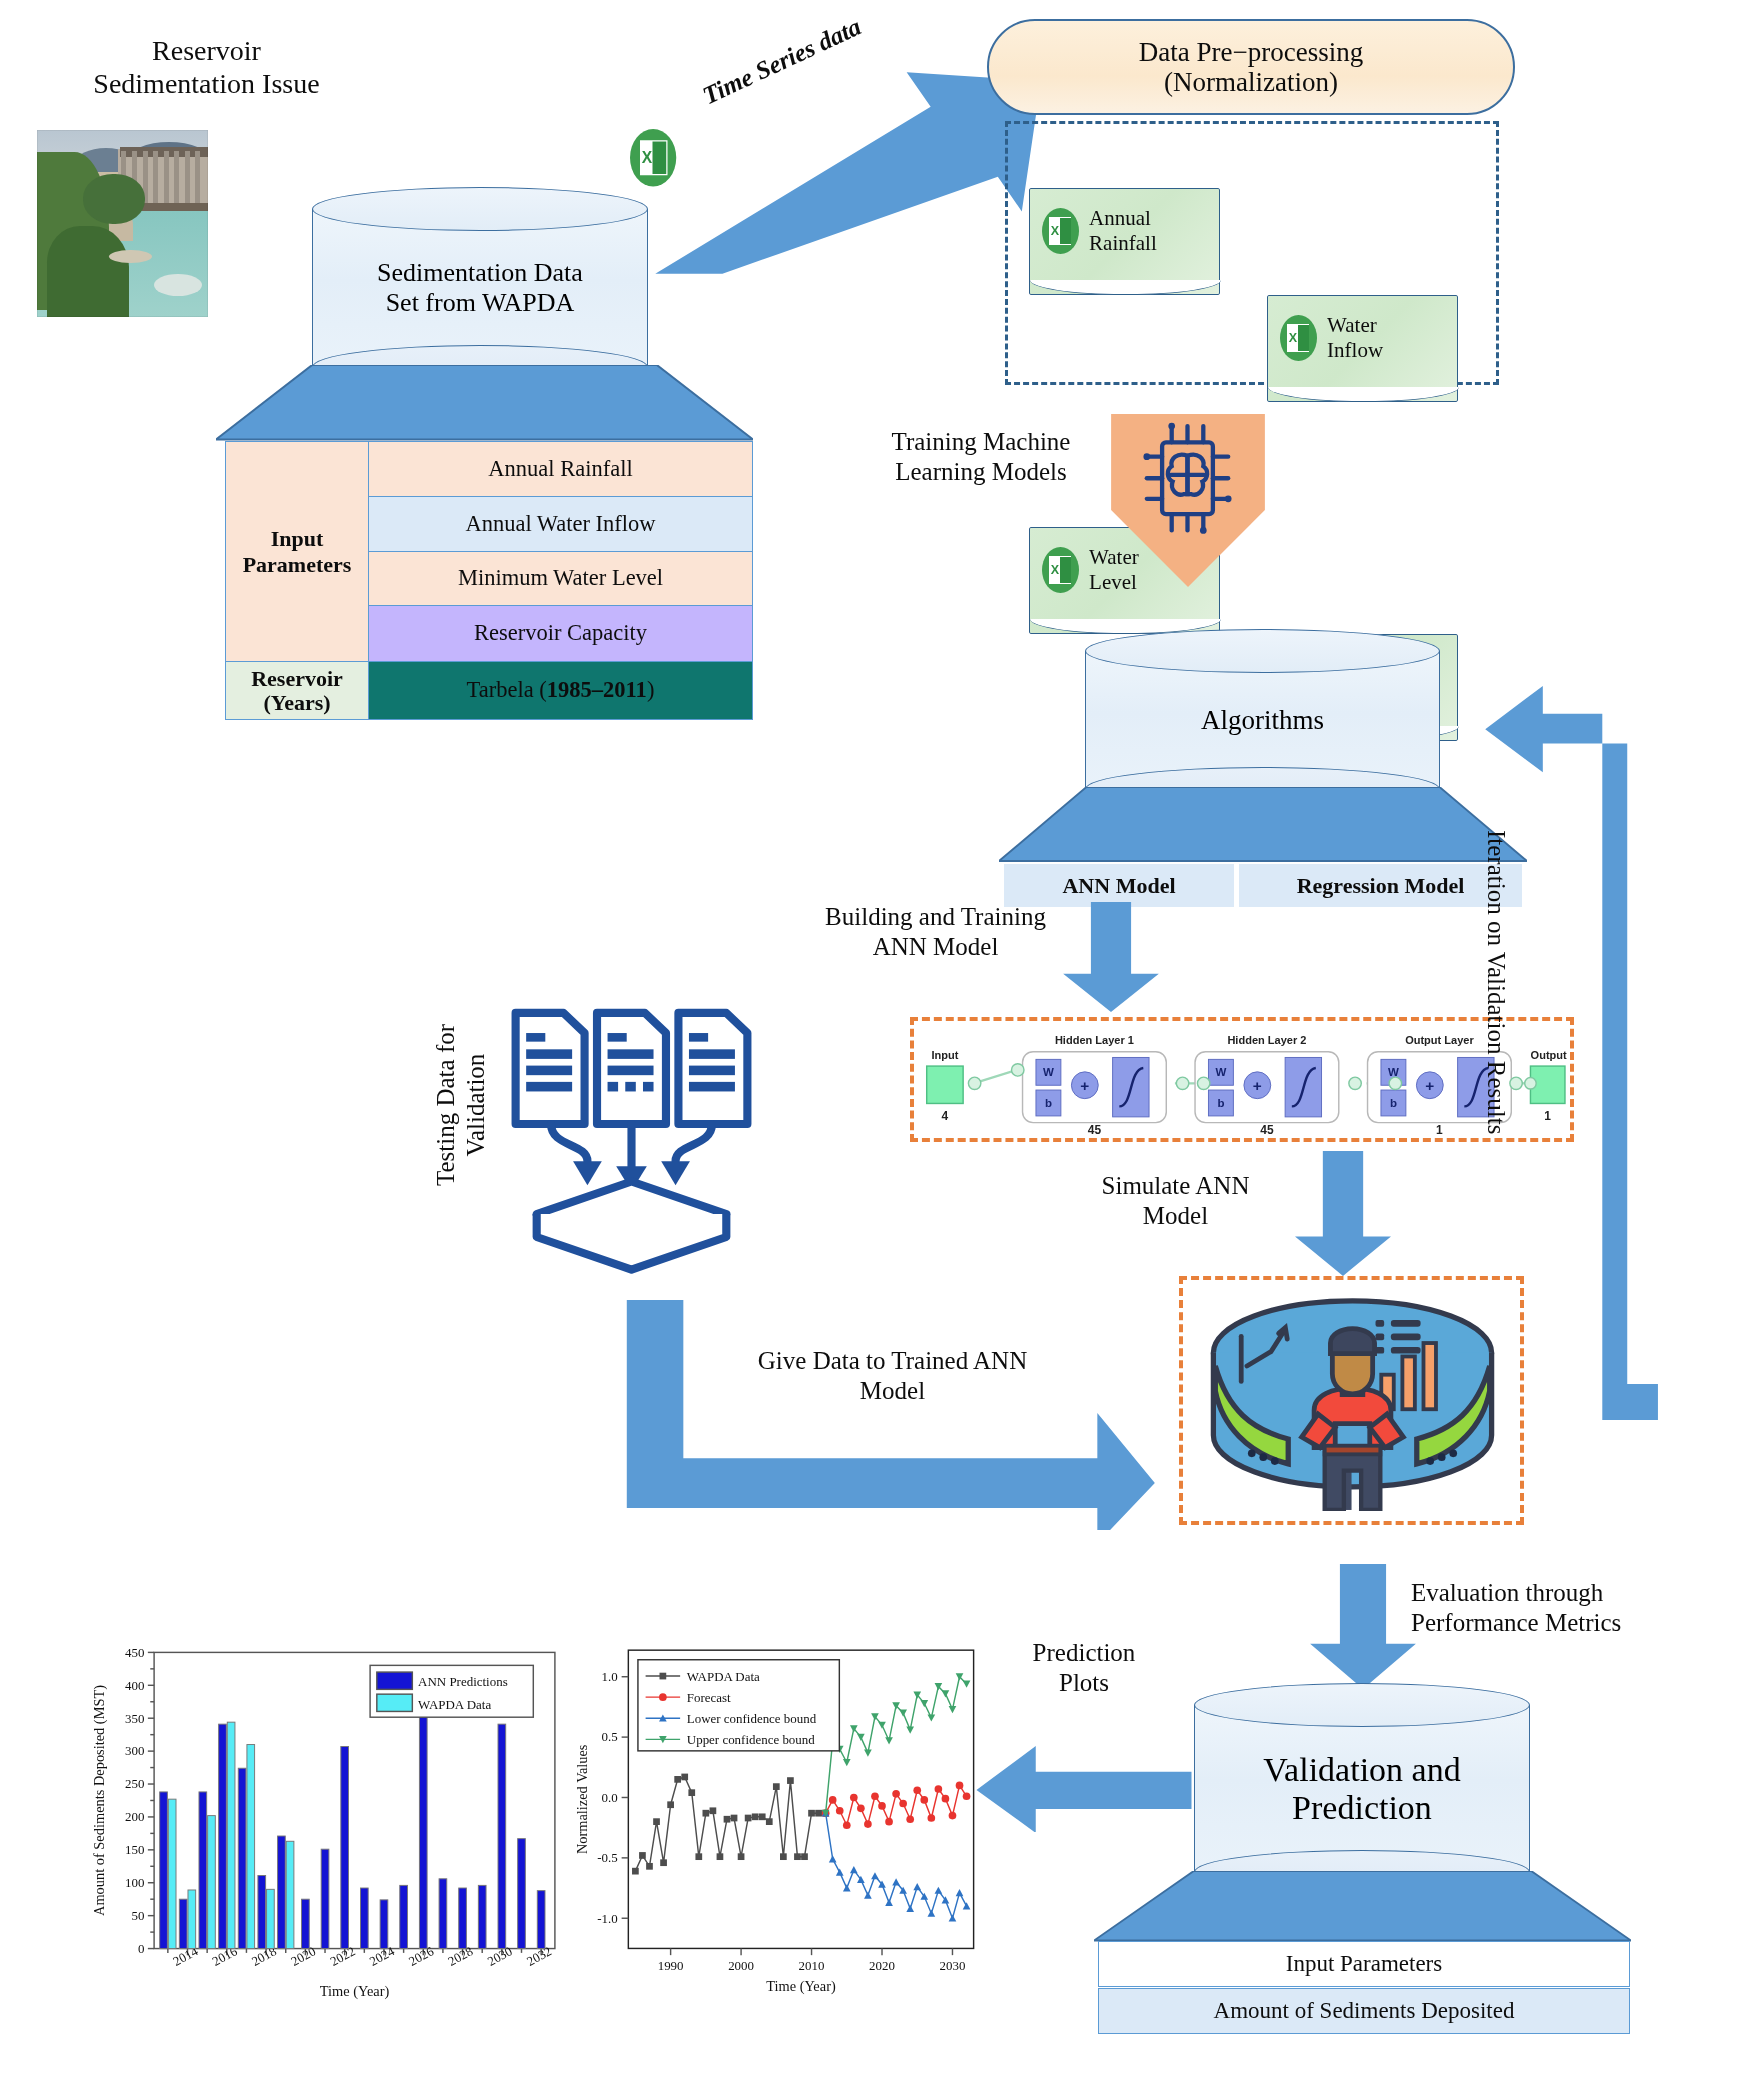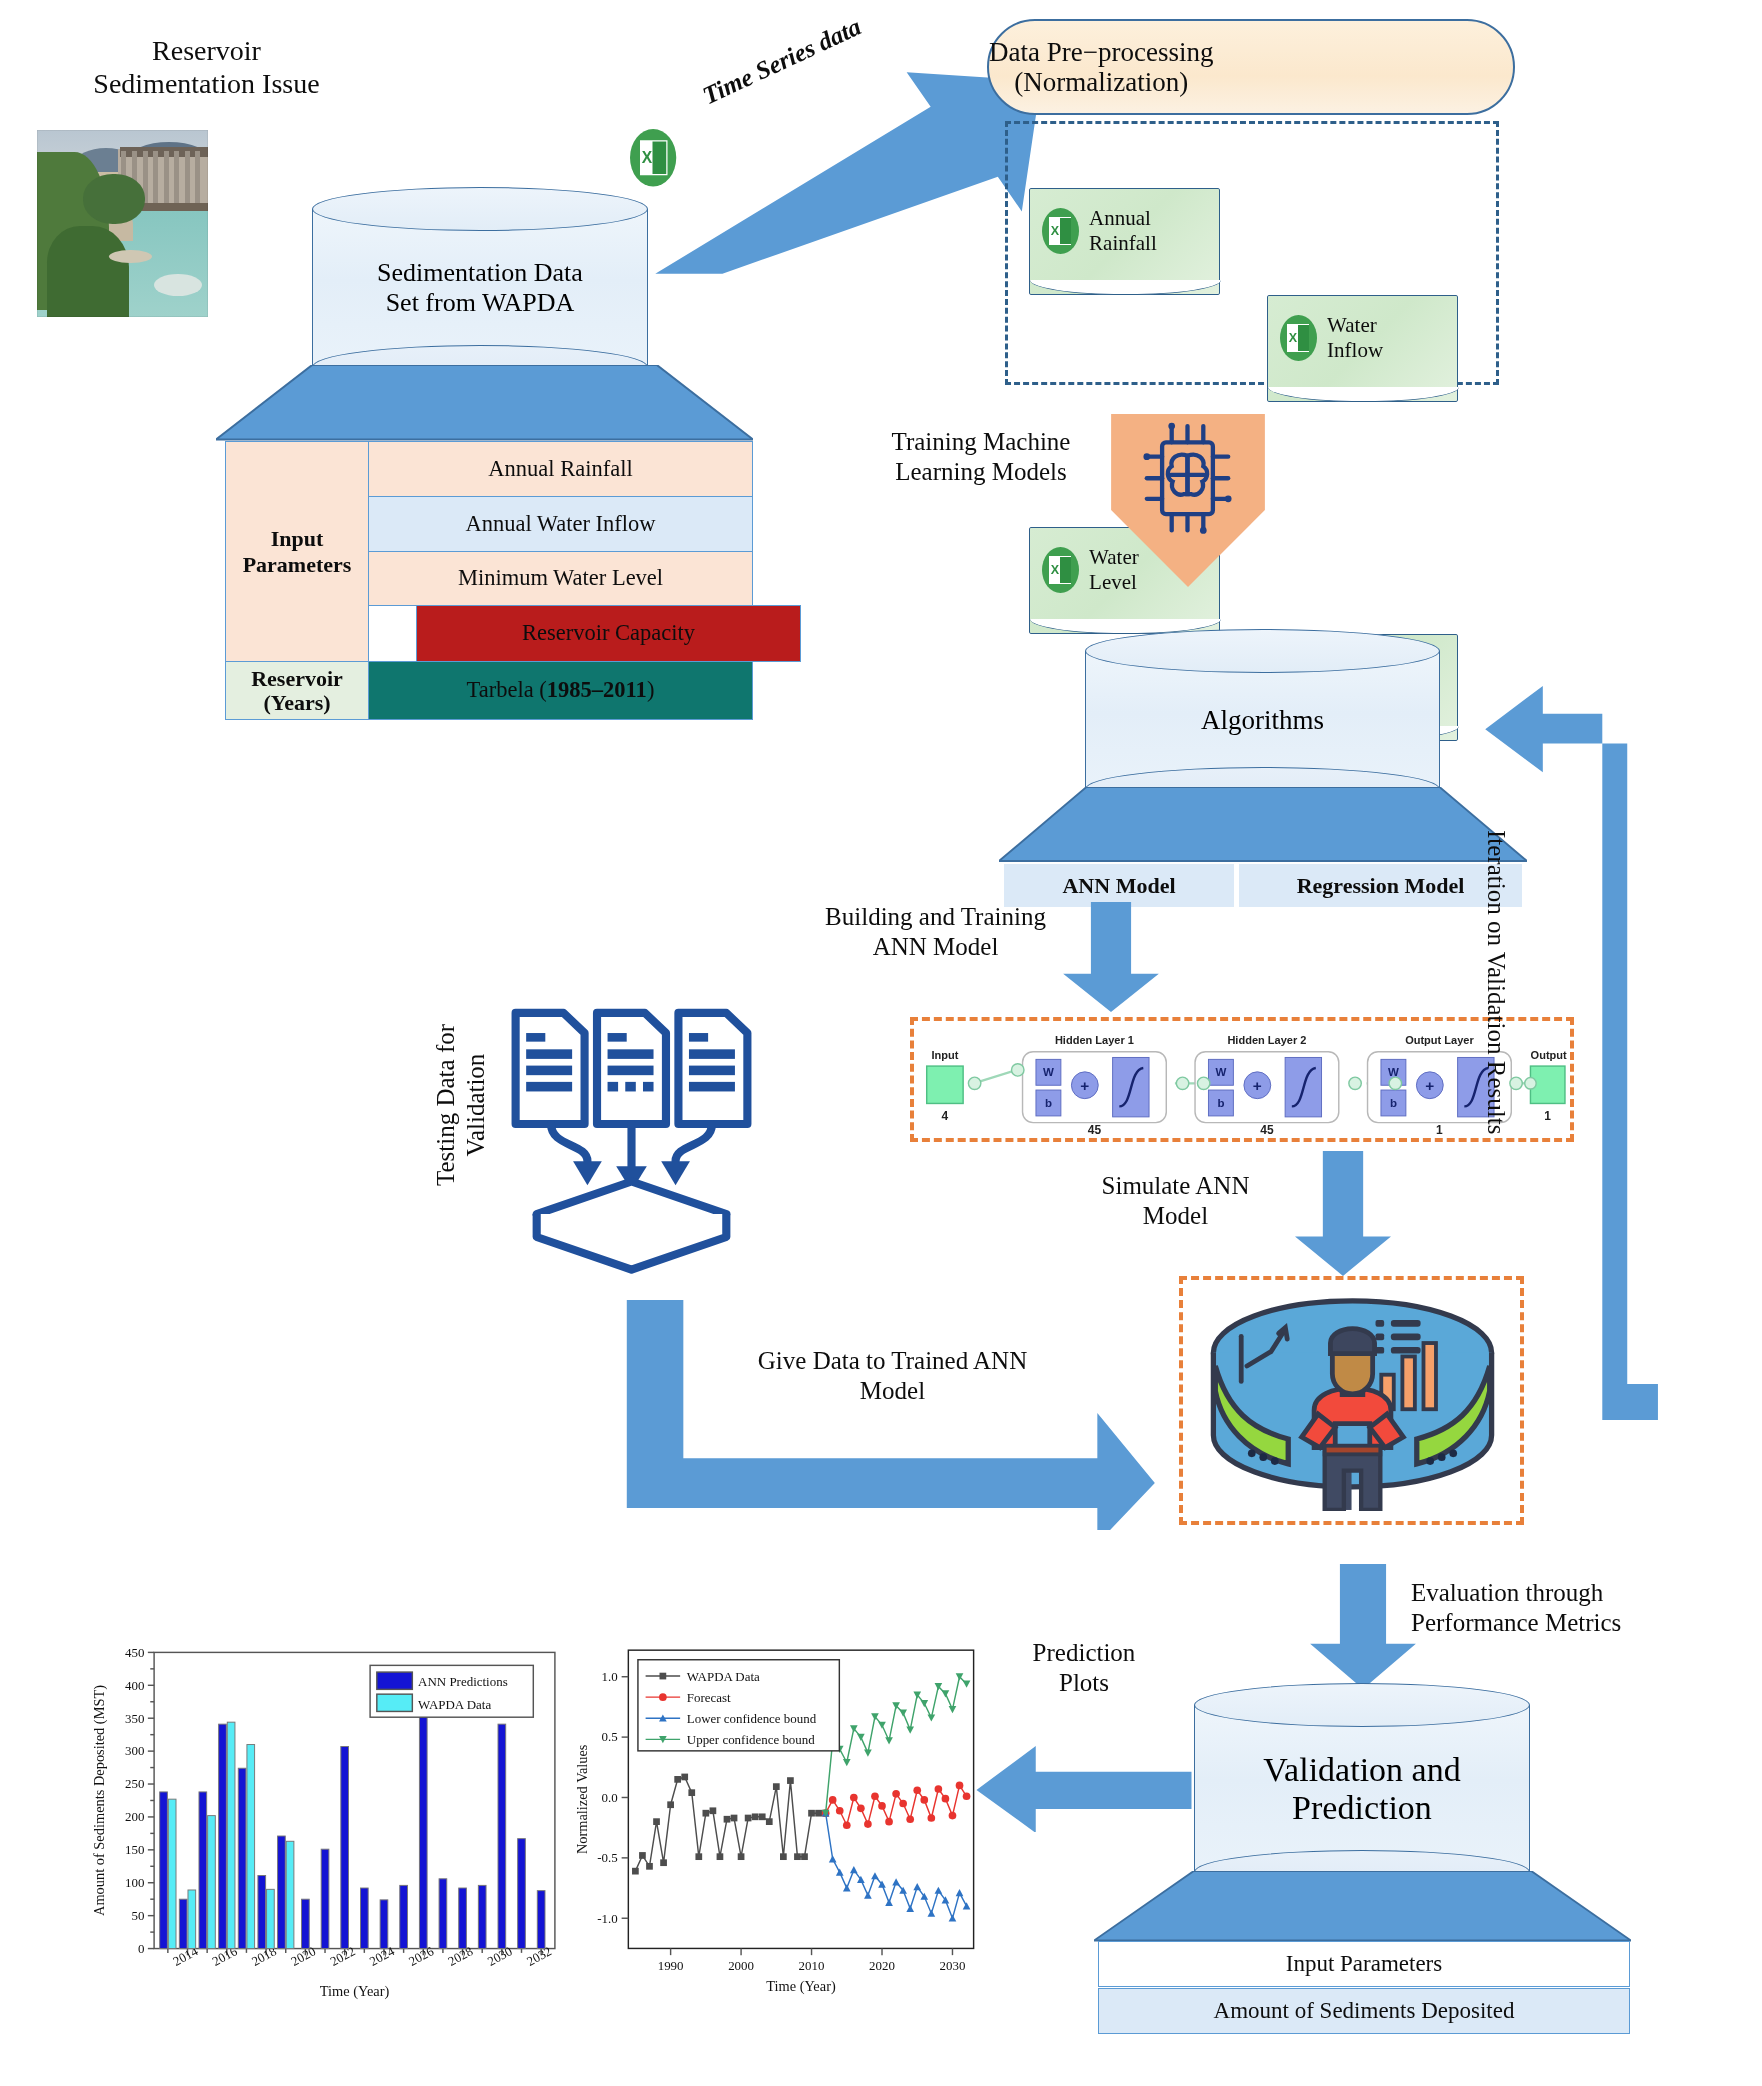--- a/index.html
+++ b/index.html
@@ -1,18 +1,18 @@
 <!DOCTYPE html>
 <html style="font-size:7.7px"><head>
 <meta charset="utf-8">
 <style>
   html,body{margin:0;padding:0;background:#ffffff;}
   body{width:1763px;height:2087px;position:relative;font-family:"Liberation Serif",serif;color:#000;}
   .abs{position:absolute;}
-  .ctr{display:flex;align-items:center;justify-content:flex-start;text-align:center;}
+  .ctr{display:flex;align-items:center;justify-content:center;text-align:center;}
 
   
   .txt{font-family:"Liberation Serif",serif;color:#0d0d0d;line-height:1.18;}
 
   
   .cyl{position:absolute;}
   .cyl .body{position:absolute;left:0;right:0;top:22px;bottom:22px;
      background:linear-gradient(180deg,#eef5fb 0%,#e3eef8 45%,#e9f2fa 100%);
      border-left:1.4px solid #3c6e9f;border-right:1.4px solid #3c6e9f;}
   .cyl .top{position:absolute;left:0;right:0;top:0;height:44px;border-radius:50%;
@@ -188,21 +188,21 @@
 <div class="abs" style="left:225px;top:441px;width:528px;height:278px;">
 
   <div class="tblcell txt" style="position:absolute;left:0;top:0;width:144px;height:221px;background:#fbe4d5;font-size:22px;font-weight:bold;flex-direction:column;">
     <div>Input</div>
     <div>Parameters</div>
   </div>
 
   <div class="tblcell txt" style="position:absolute;left:143px;top:0;width:385px;height:56px;background:#fbe4d5;font-size:22.5px;">Annual Rainfall</div>
   <div class="tblcell txt" style="position:absolute;left:143px;top:109px;width:385px;height:56px;background:#fbe4d5;font-size:22.5px;">Minimum Water Level</div>
   <div class="tblcell txt" style="position:absolute;left:143px;top:55px;width:385px;height:56px;background:#dbe9f7;font-size:22.5px;">Annual Water Inflow</div>
-  <div class="tblcell txt" style="position:absolute;left:143px;top:164px;width:385px;height:57px;background:#b91c1c;font-size:22.5px;margin-left:48px;">Reservoir Capacity</div>
+  <div class="tblcell txt" style="position:absolute;left:143px;top:164px;width:385px;height:57px;background:#c4b5fd;font-size:22.5px;">Reservoir Capacity</div>
 
   <div class="tblcell txt" style="position:absolute;left:0;top:220px;width:144px;height:59px;background:#e4efe0;font-size:22px;font-weight:bold;flex-direction:column;line-height:1.05;">
     <div>Reservoir</div>
     <div>(Years)</div>
   </div>
   <div class="tblcell txt" style="position:absolute;left:143px;top:220px;width:385px;height:59px;background:#0f766e;font-size:22.5px;">
     <span>Tarbela (</span>
       <b>1985‒2011</b>
       <span>)</span>
   </div>

